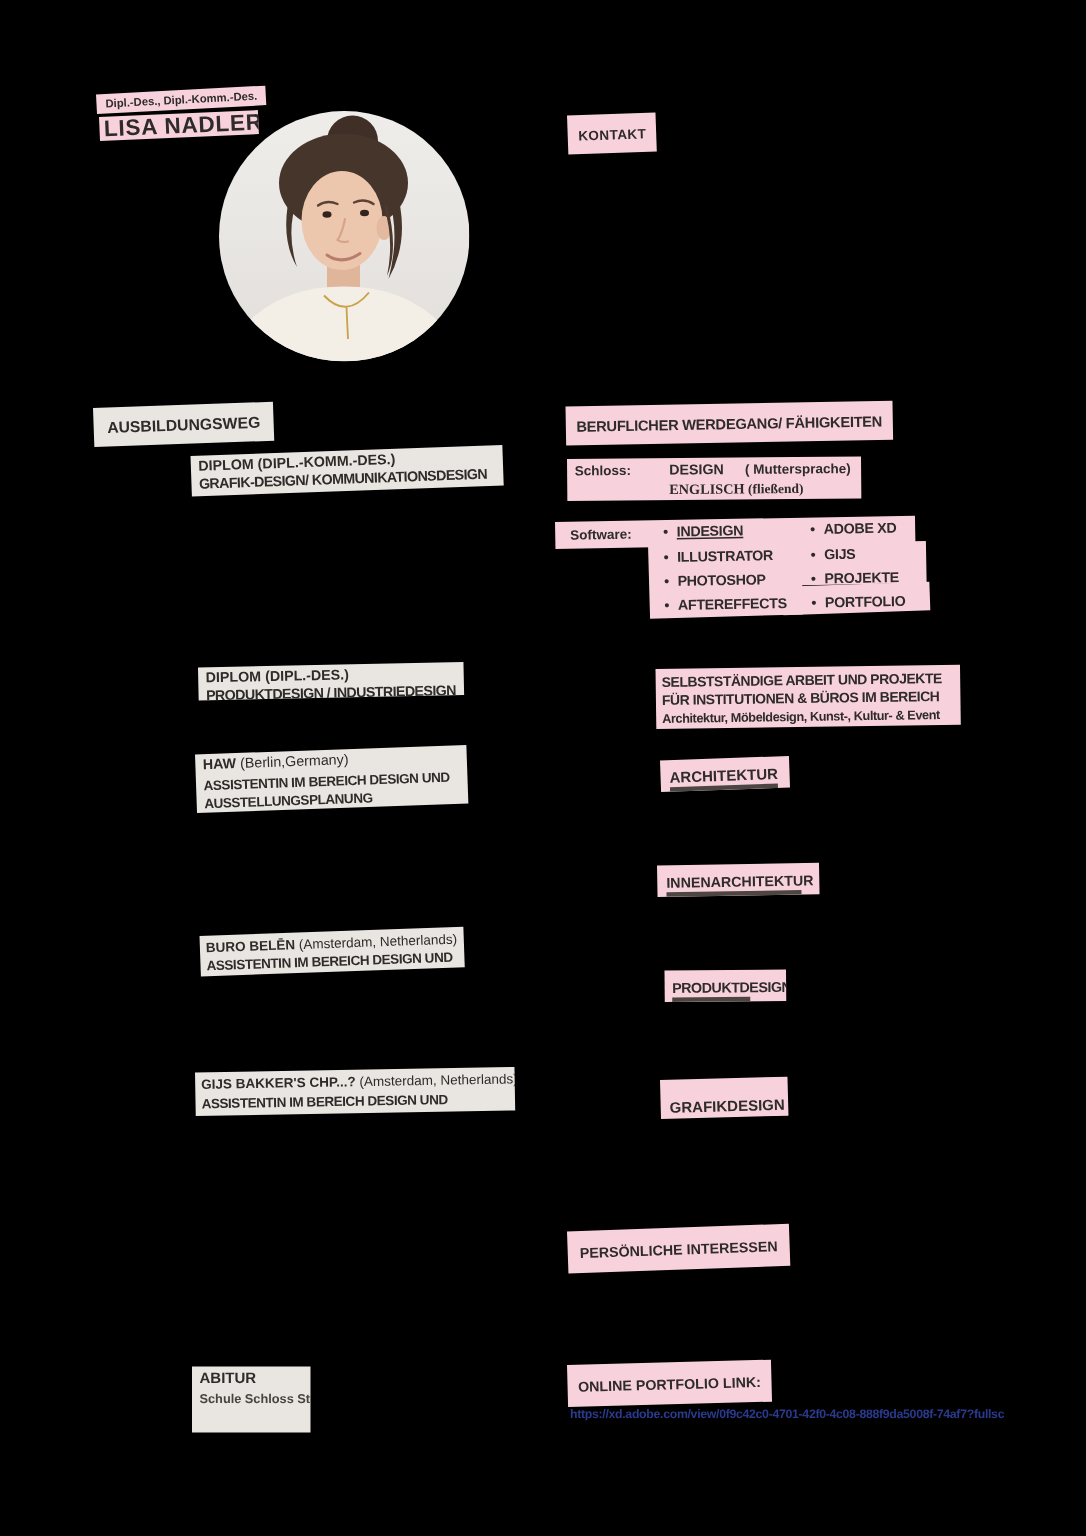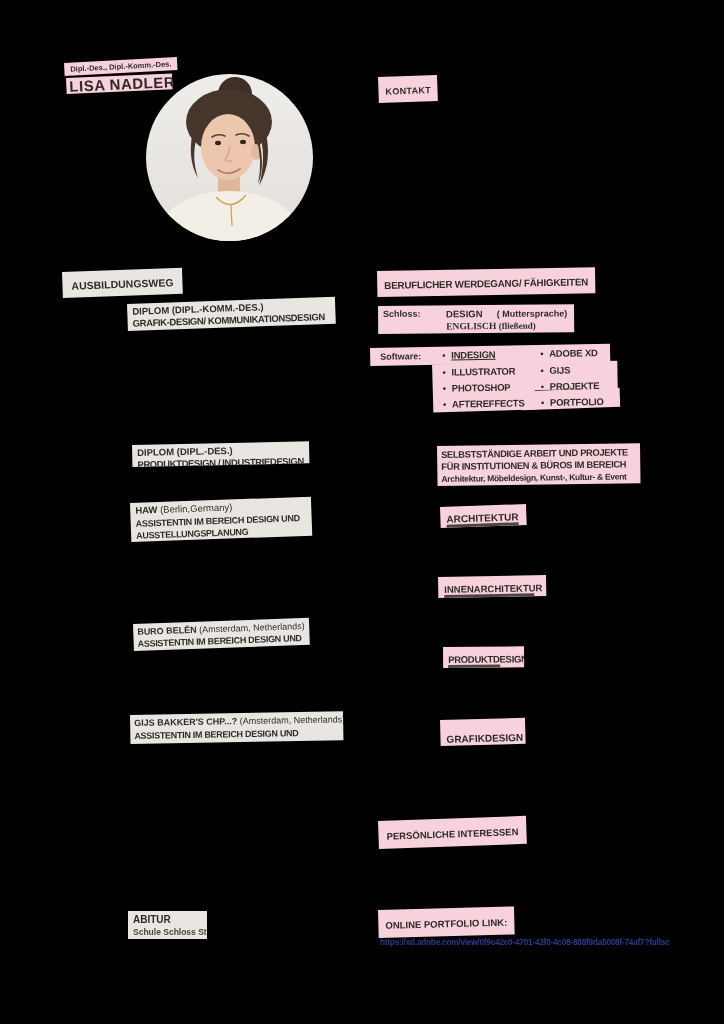--- a/index.html
+++ b/index.html
@@ -115,21 +115,21 @@
   </div>
 
   <div class="abs chip paper clip" style="left:130px;top:715px;width:213px;height:29px;padding:2px 4px;transform:rotate(-1deg);transform-origin:left top;">
     <div class="nowrap" style="font-size:9px;line-height:12.5px;">
       <span class="b">GIJS BAKKER'S CHP...?</span>
       <span>(Amsterdam, Netherlands)</span>
     </div>
     <div class="b nowrap" style="font-size:9px;line-height:12.5px;letter-spacing:-0.3px;">ASSISTENTIN IM BEREICH DESIGN UND</div>
   </div>
 
-  <div class="abs chip paper clip" style="left:128px;top:911px;width:79px;height:28px;padding:2px 5px;">
+  <div class="abs chip paper clip" style="left:128px;top:911px;width:79px;height:44px;padding:2px 5px;">
     <div class="b nowrap" style="font-size:10px;line-height:13px;">ABITUR</div>
     <div class="b nowrap" style="font-size:8.5px;line-height:12px;color:#474440;">Schule Schloss Ste</div>
   </div>
 
   <div class="abs chip pink nowrap" style="left:377px;top:271px;padding:4px 7px;transform:rotate(-1deg);transform-origin:left top;">
     <span style="font-size:9.8px;font-weight:bold;letter-spacing:-0.2px;">BERUFLICHER WERDEGANG/ FÄHIGKEITEN</span>
   </div>
 
   <div class="abs chip pink clip" style="left:378px;top:306px;width:196px;height:28px;transform:rotate(-0.5deg);transform-origin:left top;">
     <span class="abs b" style="left:5px;top:3px;font-size:9px;">Schloss:</span>

